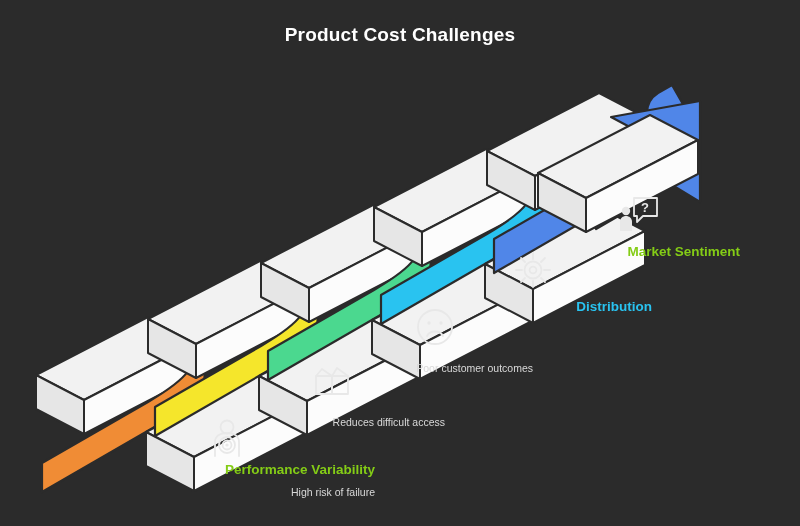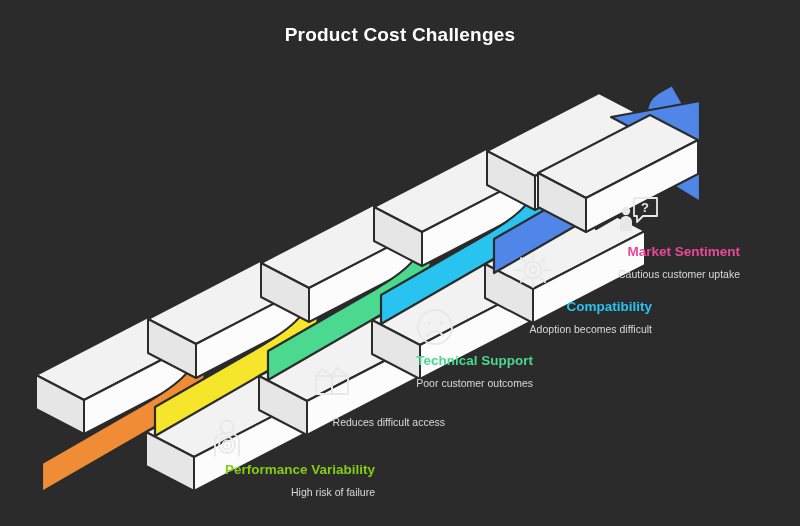--- a/index.html
+++ b/index.html
@@ -223,27 +223,24 @@
   <div class="label-group" style="left:20px; top:462px; width:355px;">
     <div class="lg-title" style="color:#84cc16">Performance Variability</div>
     <div class="lg-desc">High risk of failure</div>
   </div>
 
   <div class="label-group" style="left:120px; top:407px; width:325px;">
     <div class="lg-desc">Reduces difficult access</div>
   </div>
 
   <div class="label-group" style="left:230px; top:353px; width:303px;">
-    <div class="lg-title" style="color:#4bd88f">Technical Support</div>
     <div class="lg-desc">Poor customer outcomes</div>
   </div>
 
   <div class="label-group" style="left:340px; top:299px; width:312px;">
-    <div class="lg-title" style="color:#29c3f0">Compatibility</div>
-    <div class="lg-desc">Adoption becomes difficult</div>
+    <div class="lg-title" style="color:#29c3f0">Distribution</div>
   </div>
 
   <div class="label-group" style="left:455px; top:244px; width:285px;">
-    <div class="lg-title" style="color:#ec4899">Market Sentiment</div>
-    <div class="lg-desc">Cautious customer uptake</div>
+    <div class="lg-title" style="color:#84cc16">Market Sentiment</div>
   </div>
 
 </div>
 
 </body></html>

